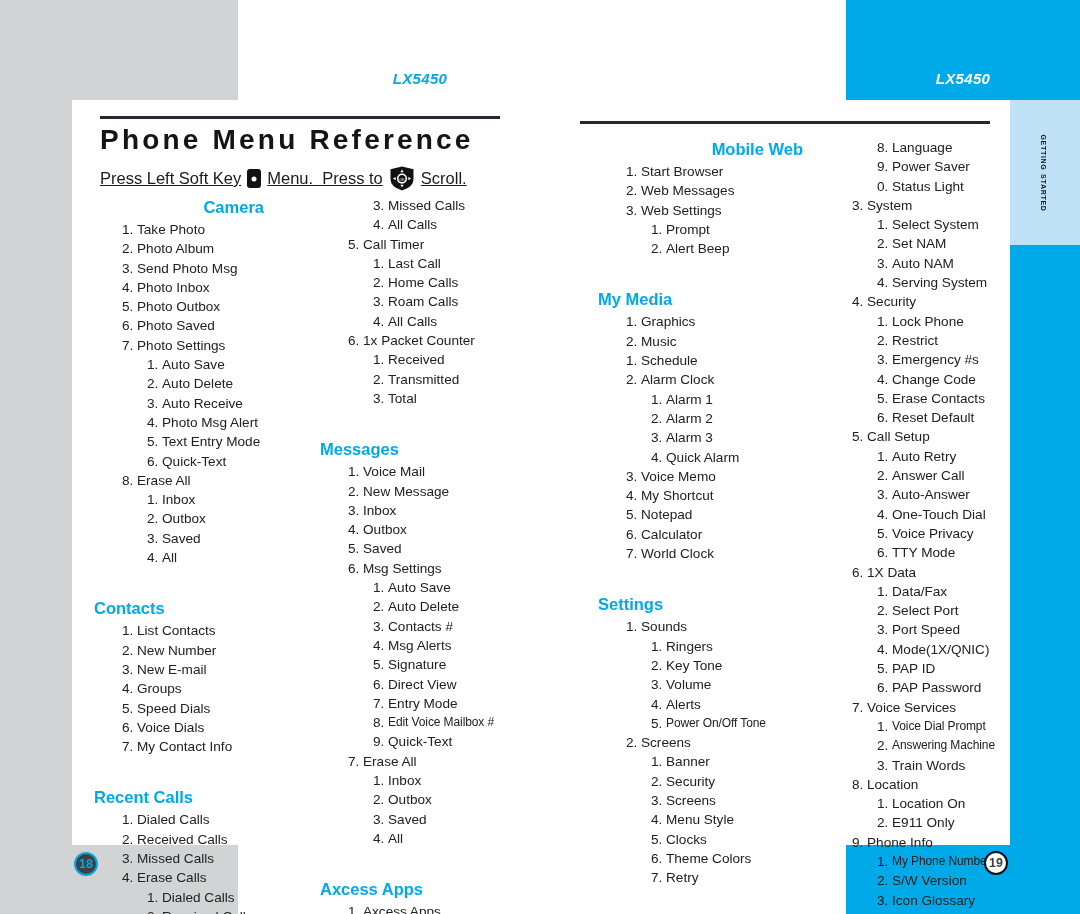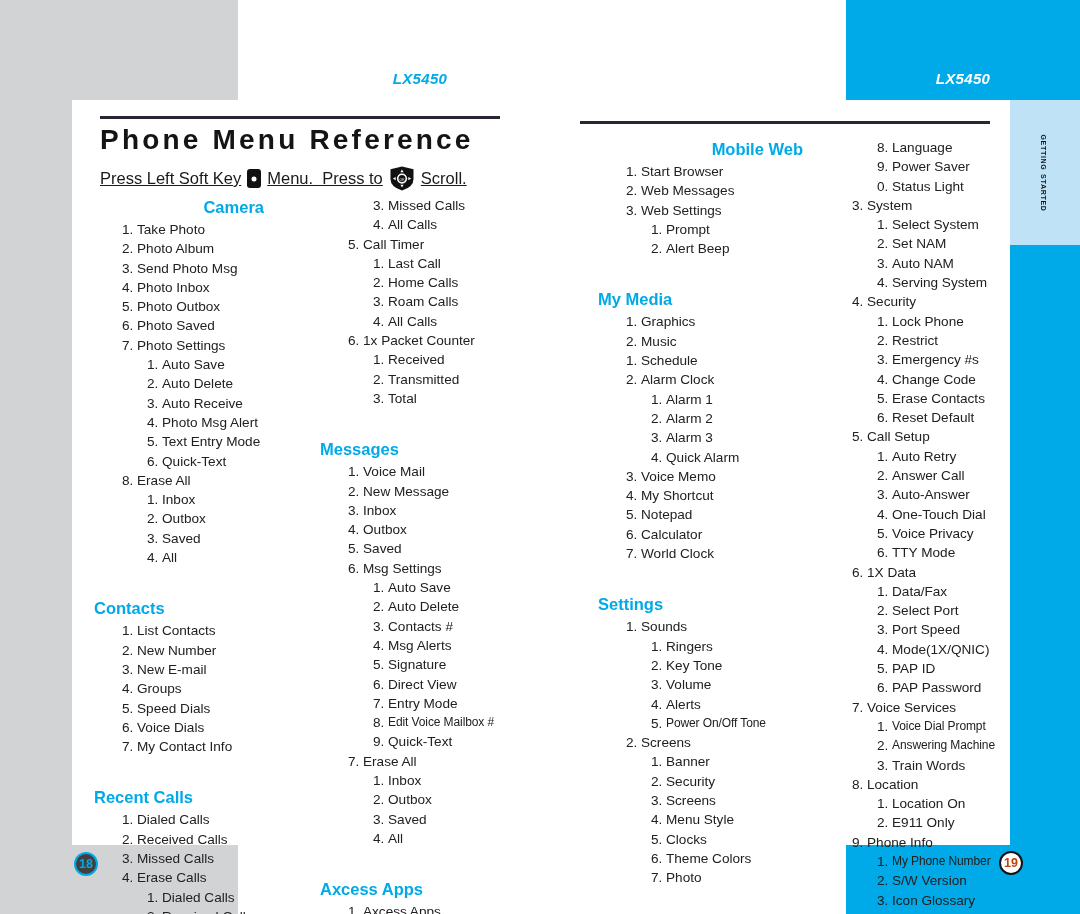--- a/index.html
+++ b/index.html
@@ -217,23 +217,22 @@
   }
   .pagenum-left {
     left: 74px; top: 852px;
     border: 2.5px solid #00a9e8;
     color: #00a9e8;
     background: #404040;
   }
   .pagenum-right {
     left: 984px; top: 851px;
     border: 2.5px solid #111;
-    color: #c2410c;
+    color: #404040;
     background: #ffffff;
-    margin-left: 15px;
   }
 </style>
 </head>
 <body>
 
 <div class="page">
 
   <div class="gray-block-top"></div>
   <div class="gray-block-left"></div>
   <div class="gray-block-bottom"></div>
@@ -661,21 +660,21 @@
       <div class="lvl2">
         <span class="num">5.</span>
         <span class="lbl">Clocks</span>
       </div>
       <div class="lvl2">
         <span class="num">6.</span>
         <span class="lbl">Theme Colors</span>
       </div>
       <div class="lvl2">
         <span class="num">7.</span>
-        <span class="lbl">Photo</span>
+        <span class="lbl">Retry</span>
       </div>
     </div>
   <div class="col col-d">
       <div class="lvl2">
         <span class="num">8.</span>
         <span class="lbl">Language</span>
       </div>
       <div class="lvl2">
         <span class="num">9.</span>
         <span class="lbl">Power Saver</span>

